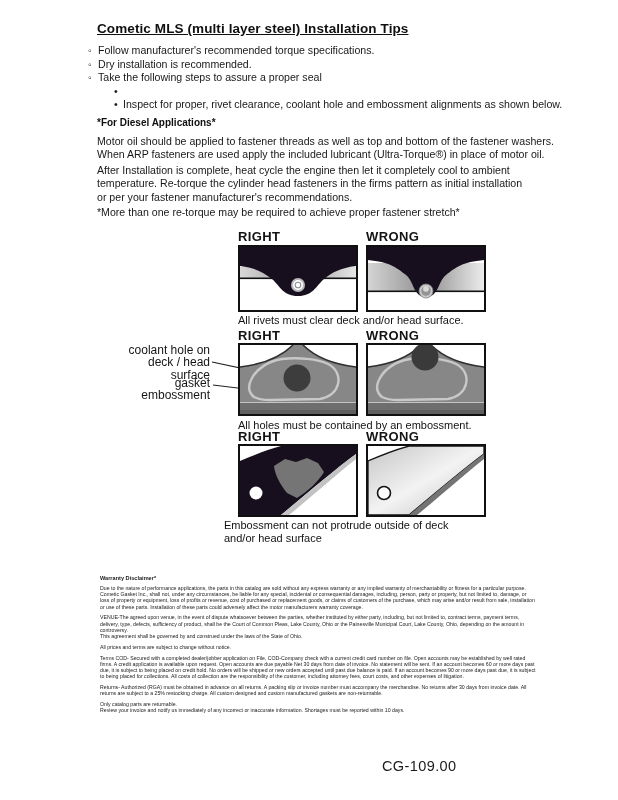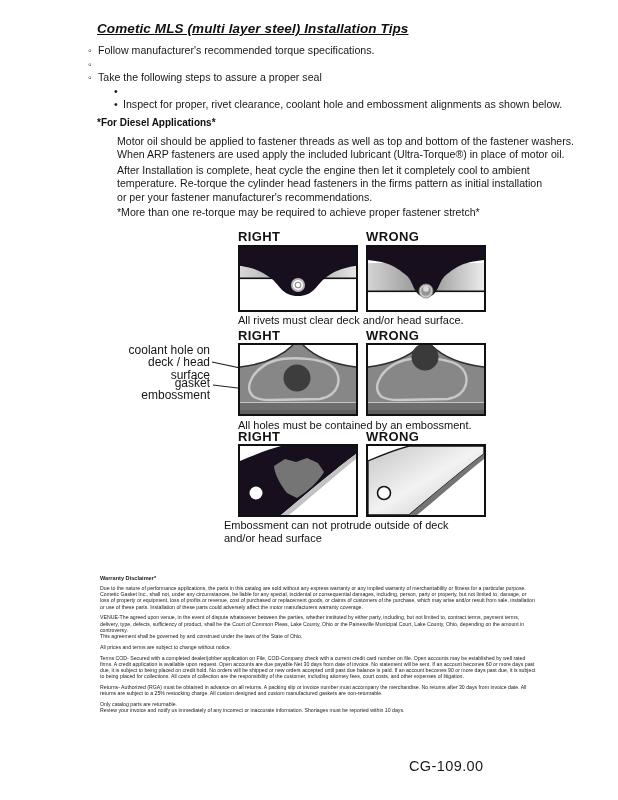--- a/index.html
+++ b/index.html
@@ -3,58 +3,59 @@
 <meta charset="utf-8">
 <style>
   html,body{margin:0;padding:0;}
   body{
     width:618px;height:800px;position:relative;background:#ffffff;
     font-family:"Liberation Sans",sans-serif;color:#161616;overflow:hidden;
   }
   .abs{position:absolute;}
   .title{
     left:97px;top:21px;font-size:13.5px;font-weight:700;
-    text-decoration:underline;letter-spacing:.1px;color:#101010;font-style:italic;
+    text-decoration:underline;letter-spacing:.1px;color:#101010;
   }
   .bullets{left:88px;top:44px;font-size:10.6px;line-height:13.5px;color:#181818;}
   .b{display:flex;align-items:flex-start;}
   .b .g{width:10px;flex:0 0 10px;text-align:left;}
   .b.sub{padding-left:26px;}
   .b.sub .g{width:9px;flex:0 0 9px;}
   .diesel-h{left:97px;top:117px;font-size:10px;font-weight:700;color:#101010;}
-  .para{left:97px;width:470px;font-size:10.6px;line-height:13.4px;white-space:pre-line;color:#181818;margin-left:20px;}
+  .para{left:97px;width:470px;font-size:10.6px;line-height:13.4px;white-space:pre-line;color:#181818;}
   .p1{top:135px;}
   .p2{top:164px;}
   .p3{top:206px;}
   .dlabel{width:120px;text-align:left;font-size:13px;font-weight:700;letter-spacing:.4px;color:#131313;}
   .dbox{
     width:120px;box-sizing:border-box;border:2px solid #101010;background:#fff;
     overflow:hidden;
   }
   .dbox svg{display:block;width:100%;height:100%;}
   .h67{height:67px;} .h73{height:73px;}
   .cap{font-size:11px;line-height:12.6px;white-space:pre-line;color:#131313;}
   .ann{font-size:12px;line-height:12.4px;text-align:right;white-space:pre-line;color:#161616;}
   .legal{left:100px;top:575px;width:436px;color:#222;}
   .legal h2{font-size:5.6px;margin:0 0 4px 0;font-weight:700;}
   .legal p{font-size:5.2px;line-height:6.2px;margin:0 0 4.6px 0;white-space:pre-line;}
-  .pagenum{left:409px;top:758px;font-size:14.5px;letter-spacing:.4px;color:#1a1a1a;}
+  .pagenum{left:382px;top:758px;font-size:14.5px;letter-spacing:.4px;color:#1a1a1a;}
 </style>
 </head>
 <body>
 
 <div class="abs title">Cometic MLS (multi layer steel) Installation Tips</div>
 
 <div class="abs bullets">
   <div class="b">
     <span class="g">◦</span>
     <span>Follow manufacturer's recommended torque specifications.</span>
   </div>
   <div class="b">
     <span class="g">◦</span>
+    <span>Dry installation is recommended.</span>
   </div>
   <div class="b">
     <span class="g">◦</span>
     <span>Take the following steps to assure a proper seal</span>
   </div>
   <div class="b sub">
     <span class="g">•</span>
   </div>
   <div class="b sub">
     <span class="g">•</span>

